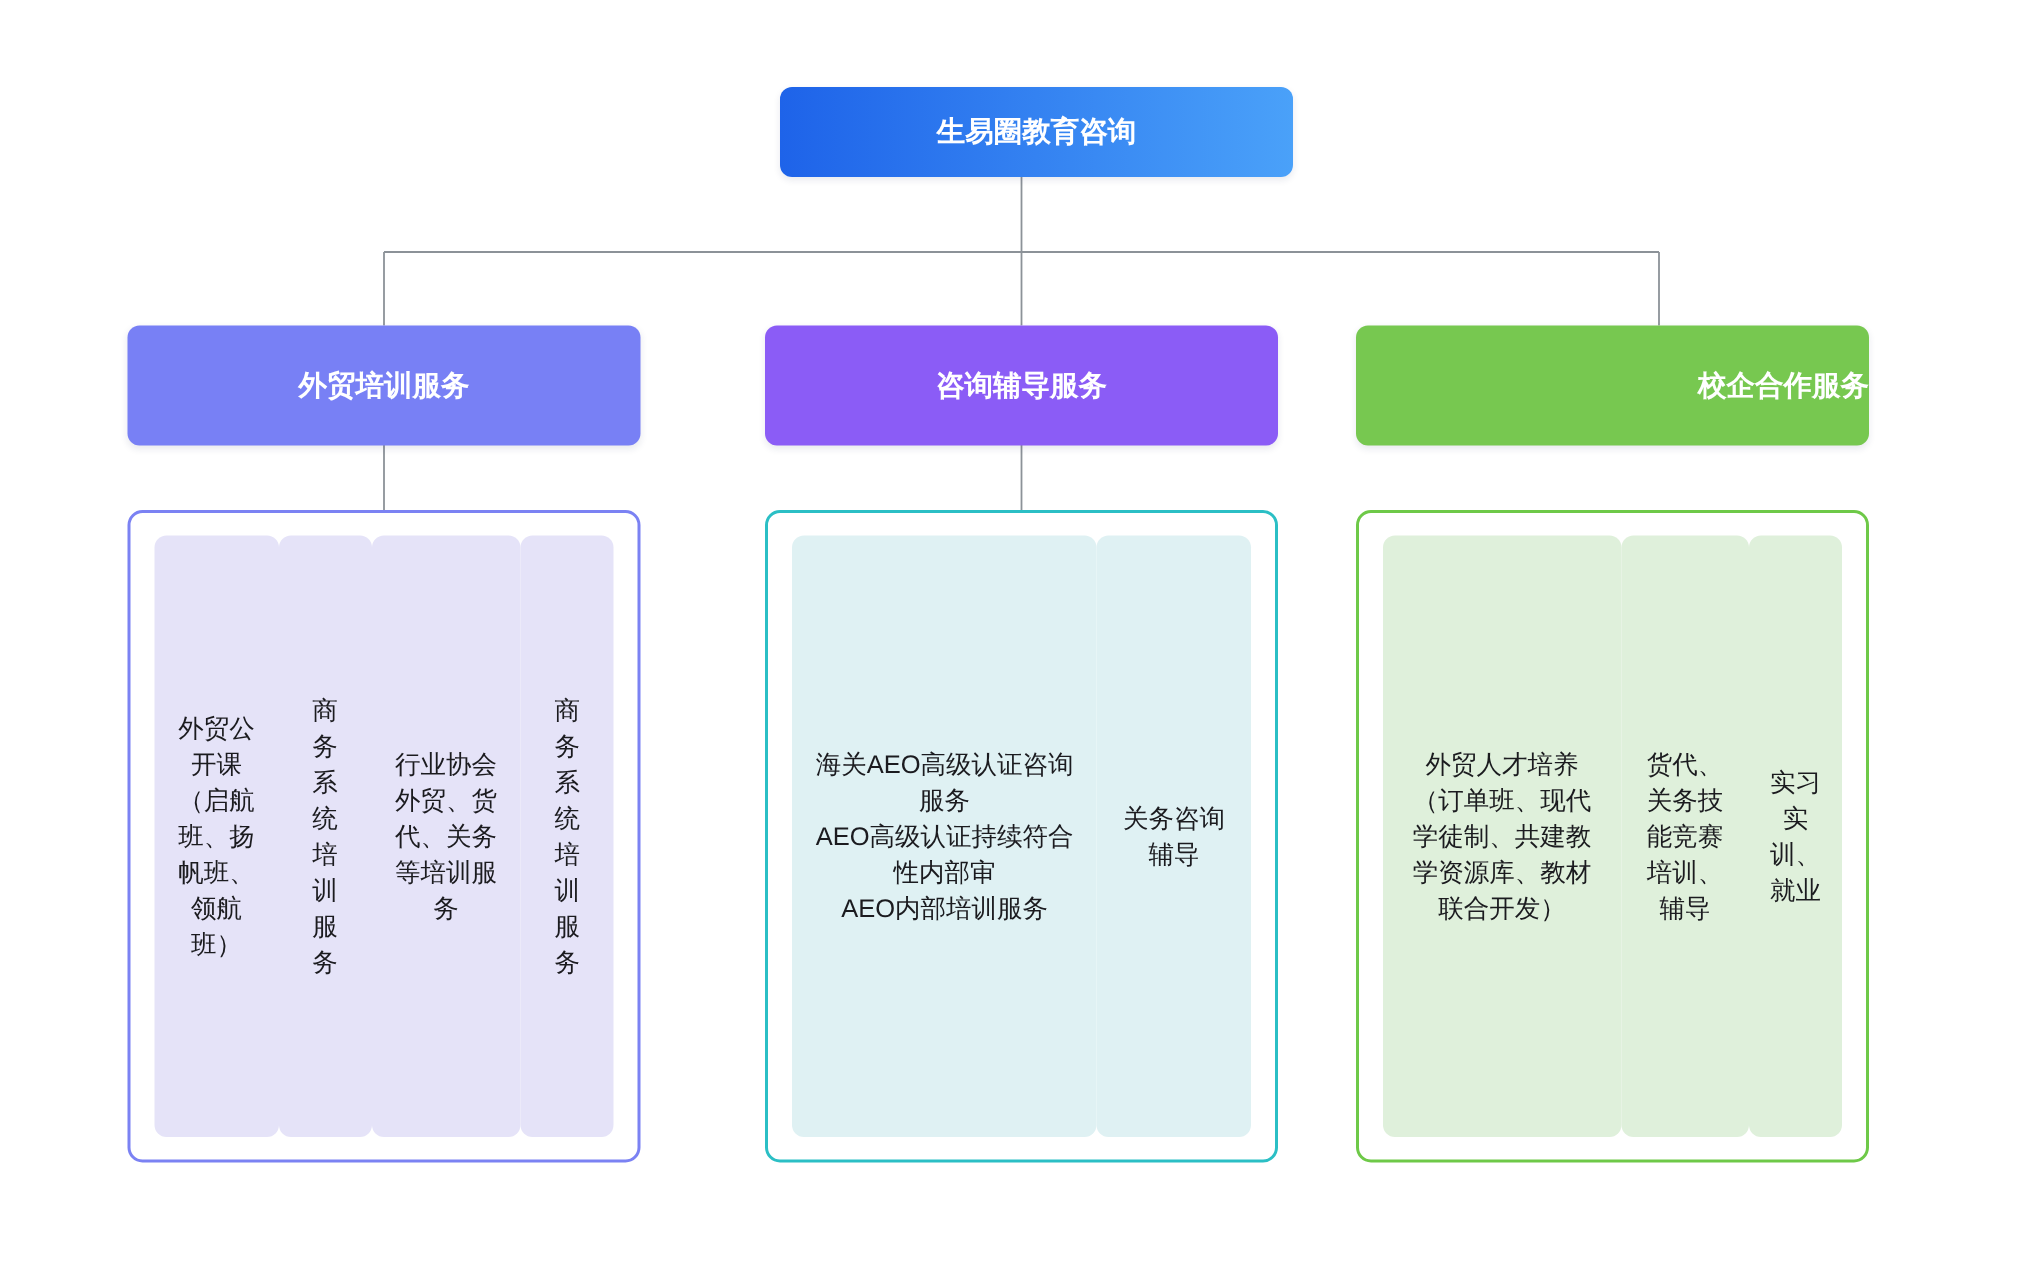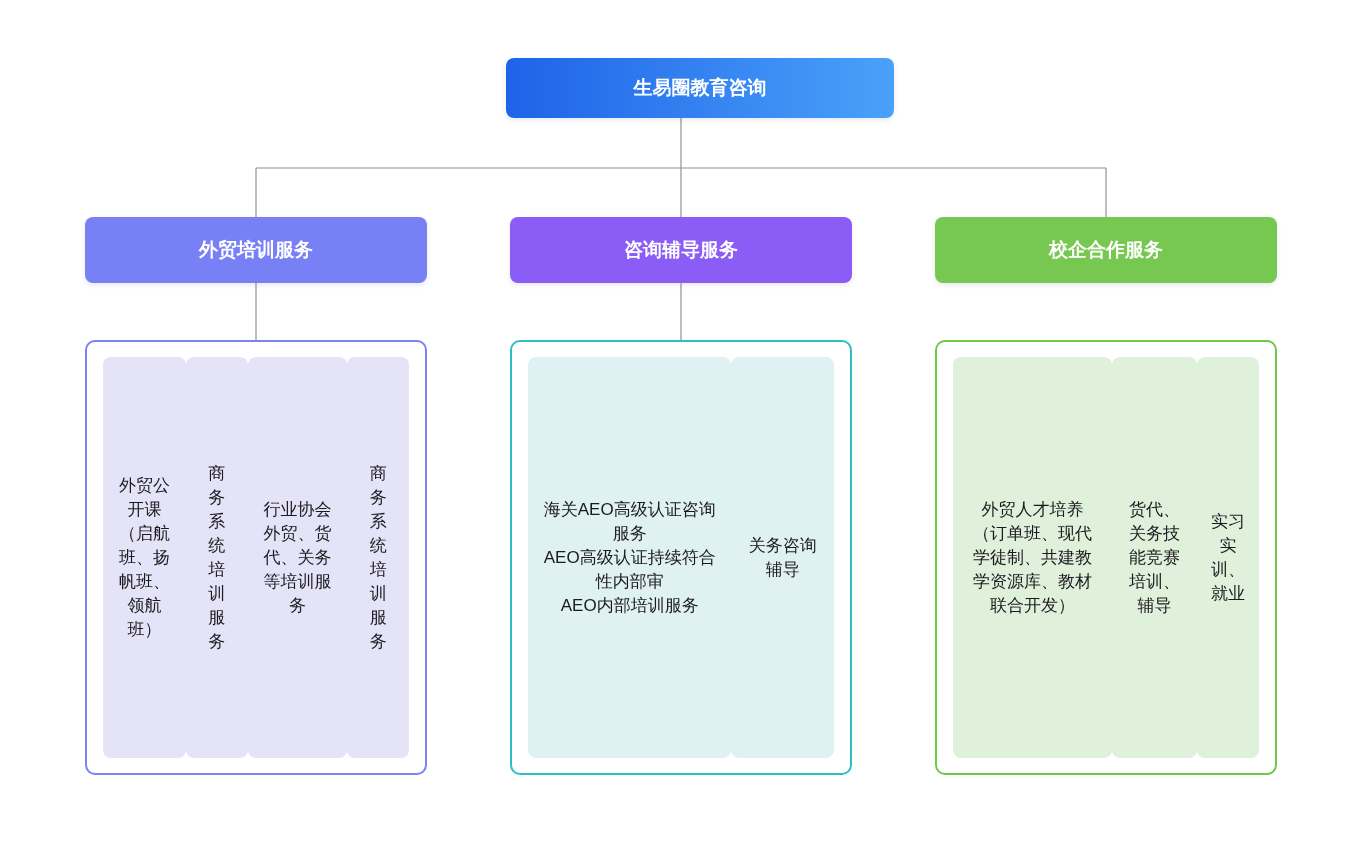--- a/index.html
+++ b/index.html
@@ -22,28 +22,28 @@
     border-radius: 8px;
     display: flex;
     align-items: center;
     justify-content: center;
     color: #ffffff;
     font-weight: bold;
     text-align: center;
     box-shadow: 0 2px 5px rgba(30,40,90,0.10);
   }
   .root-node {
-    left: 506px; top: 58px;
-    width: 388px; height: 60px;
+    left: 520px; top: 58px;
+    width: 342px; height: 60px;
     font-size: 19px;
     background: linear-gradient(90deg, #1E63E9, #4AA1F9);
   }
   .branch-header {
     top: 217px;
-    width: 342px; height: 66px;
+    width: 342px; height: 80px;
     font-size: 19px;
   }
   .hdr-0 { background: #7880F5; }
   .hdr-1 { background: #8b5cf6; }
   .hdr-2 { background: #77C850; }
   .branch-box {
     position: absolute;
     top: 340px;
     width: 342px; height: 435px;
     box-sizing: border-box;
@@ -53,21 +53,21 @@
     padding: 15px 16px;
     display: flex;
     flex-direction: row;
     justify-content: space-between;
   }
   .box-0 { border-color: #7B82F3; }
   .box-1 { border-color: #2BBFC5; }
   .box-2 { border-color: #6EC948; }
   .pos-0 { left: 85px; }
   .pos-1 { left: 510px; }
-  .pos-2 { left: 935px; }
+  .pos-2 { left: 904px; justify-content: flex-end; }
   .leaf {
     border-radius: 8px;
     min-height: 73px;
     box-sizing: border-box;
     padding: 10px 14px;
     display: flex;
     align-items: center;
     justify-content: center;
     text-align: center;
     font-size: 17px;

